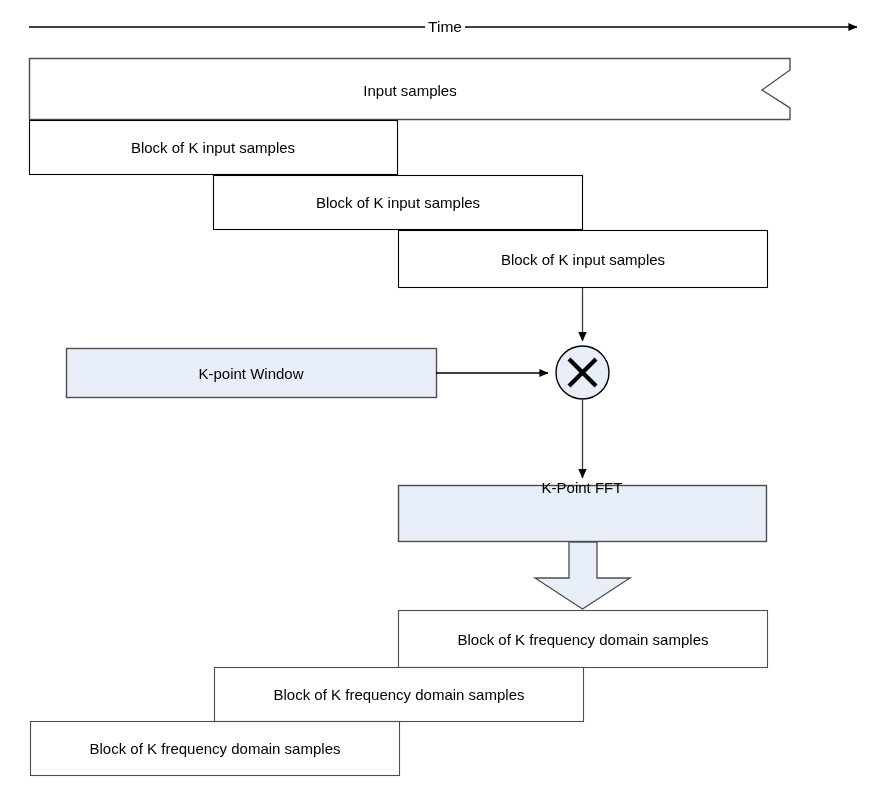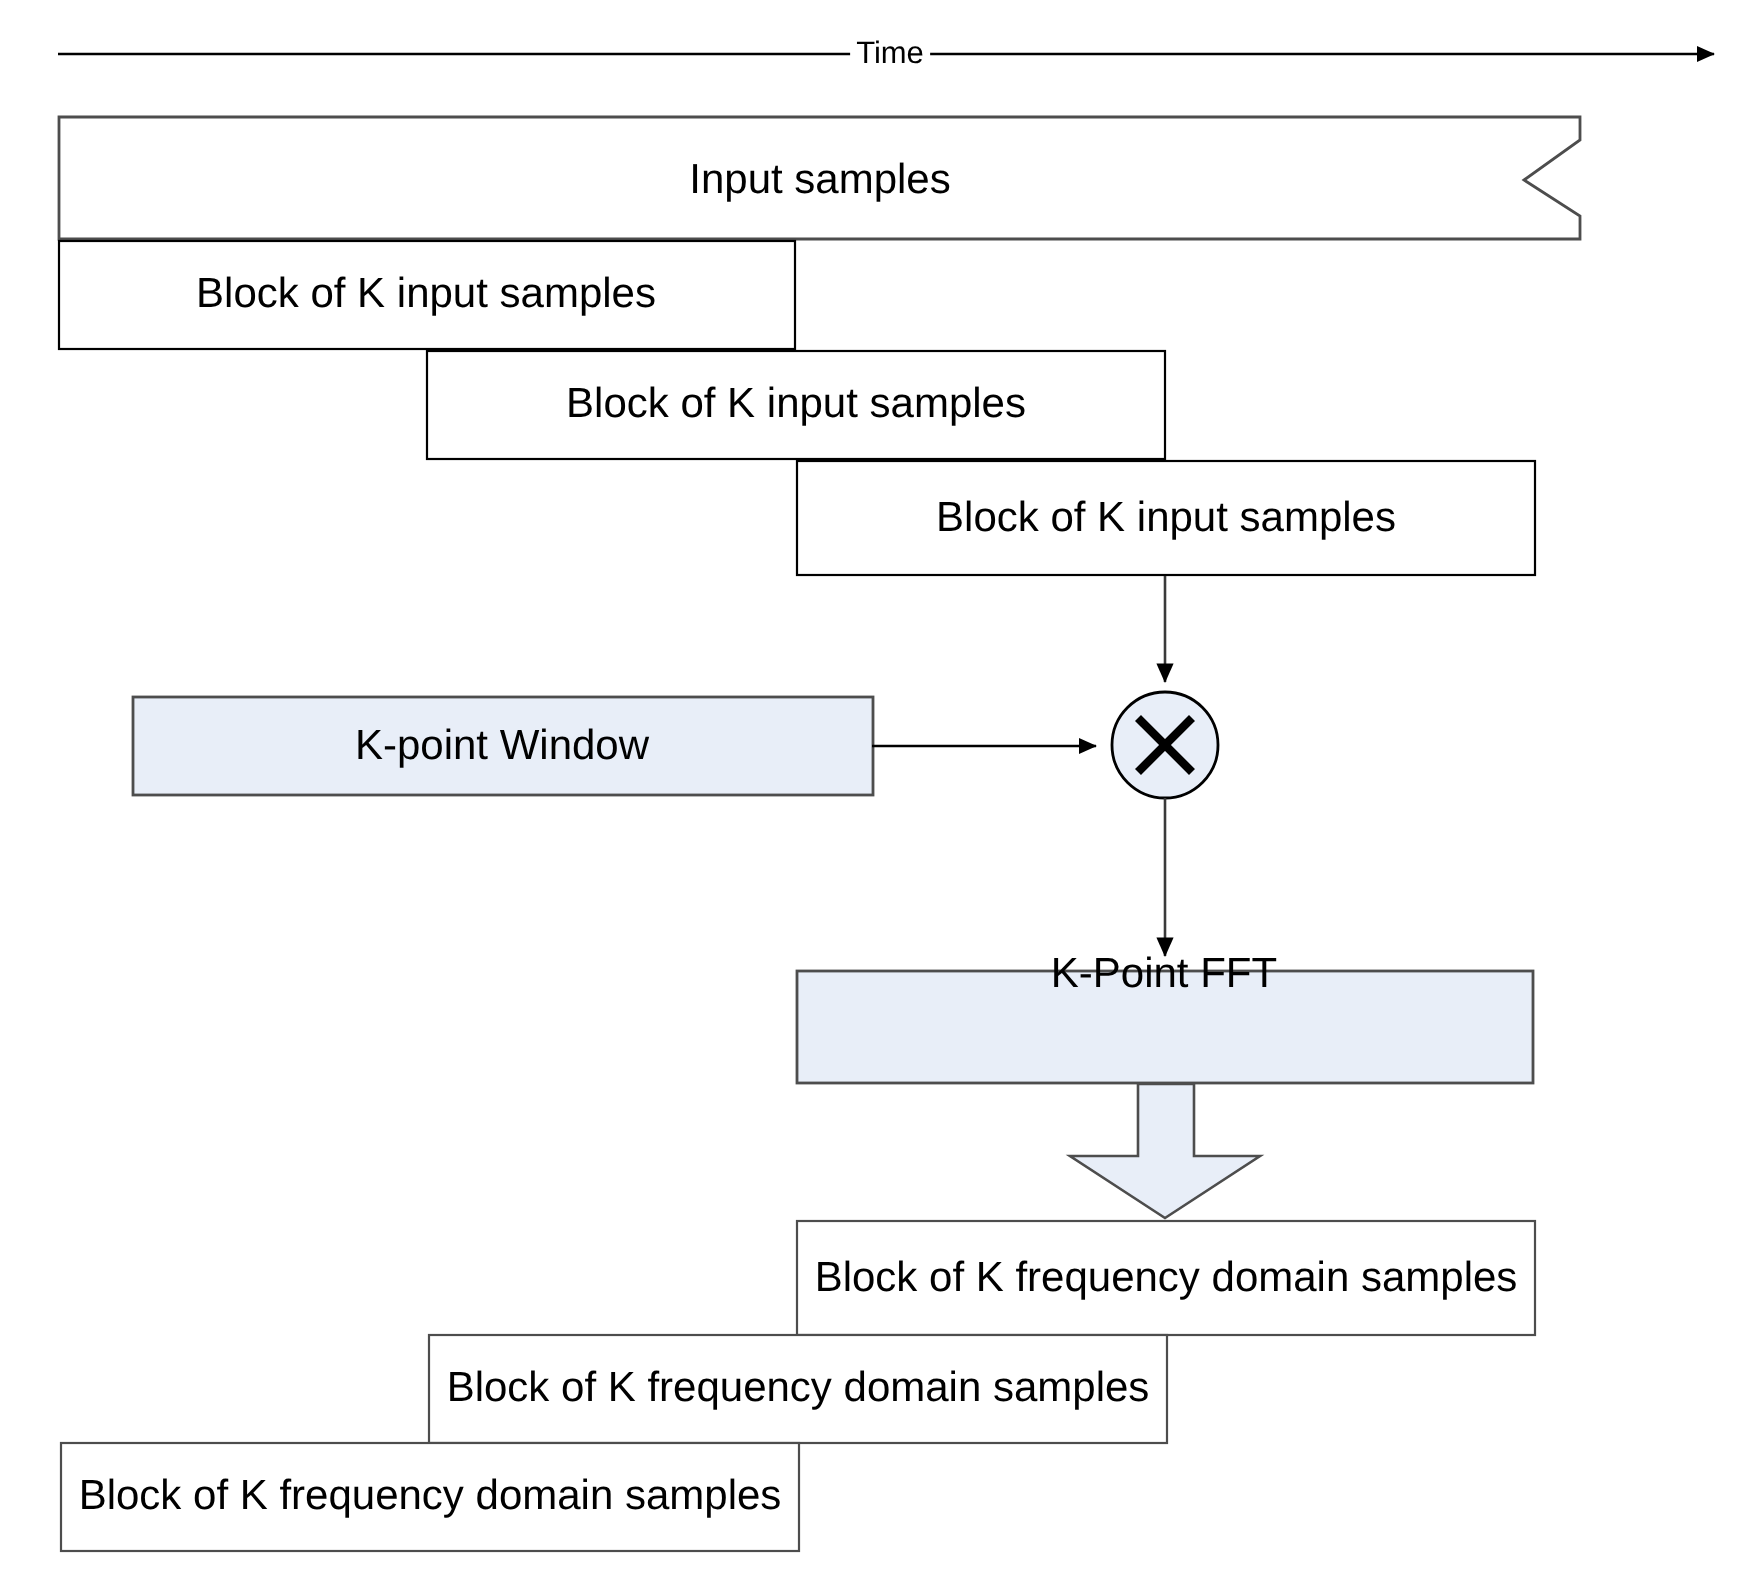--- a/index.html
+++ b/index.html
@@ -21,21 +21,21 @@
   }
   #svg-layer {
     position: absolute;
     left: 0;
     top: 0;
     width: 882px;
     height: 789px;
   }
   .lbl {
     position: absolute;
-    font-size: 21px;
+    font-size: 15px;
     color: #000000;
     white-space: nowrap;
     line-height: 1;
     text-align: center;
   }
   .lbl-center {
     transform: translate(-50%, -50%);
   }
   .time-label {
     font-size: 15.5px;

